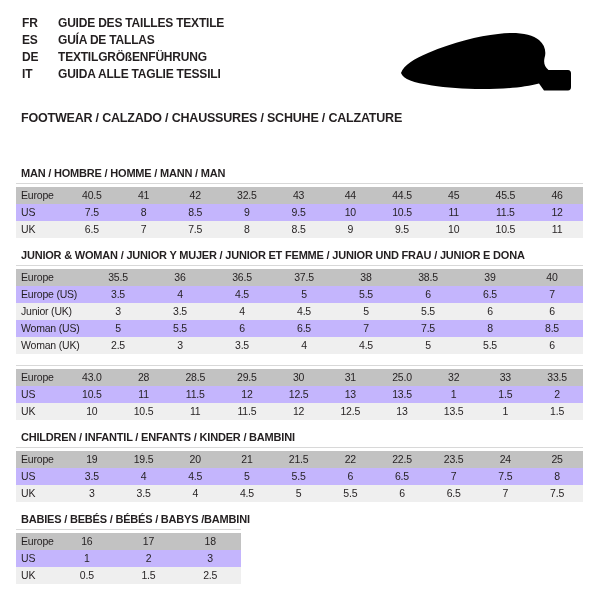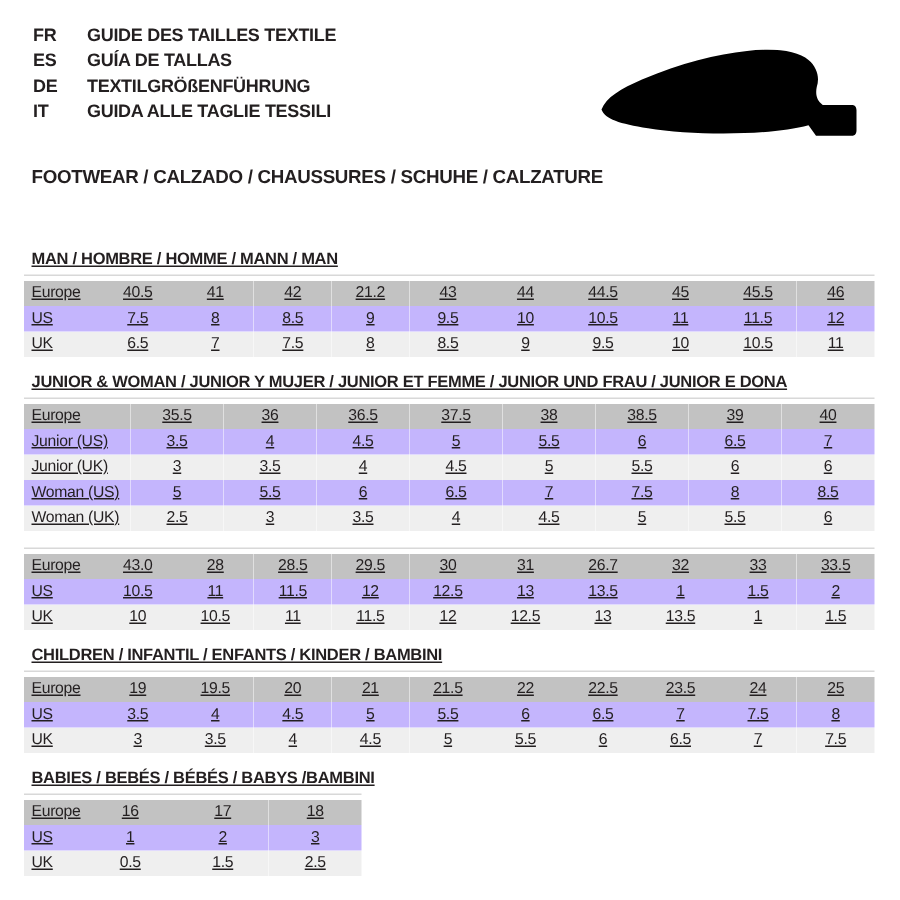--- a/index.html
+++ b/index.html
@@ -14,21 +14,21 @@
   .lang-code { width:36px; flex:0 0 36px; }
   
   .category-heading {
     position:absolute; left:21px; top:111px;
     font-size:12.5px; font-weight:bold; white-space:nowrap;
   }
   
   .shoe { position:absolute; left:398px; top:33px; width:174px; height:62px; }
   
   .sections { position:absolute; left:16px; top:167px; width:567px; }
-  .section { margin:0 0 11px 0;text-decoration:underline; }
+  .section { margin:0 0 11px 0; }
   .section-title {
     font-size:11px; font-weight:bold; line-height:13px; height:13px;
     margin:0 0 3px 5px; white-space:nowrap;
   }
   .table-wrap { border-top:1px solid #d8d8d8; padding-top:3px; width:567px; }
   .table-wrap.narrow { width:225px; }
   table.size-table { border-collapse:collapse; table-layout:fixed; width:567px; }
   .table-wrap.narrow table.size-table { width:225px; }
   table.size-table td {
     height:17px; padding:0; font-size:10.5px; line-height:17px;
@@ -97,21 +97,21 @@
               <col>
               <col>
               <col>
             </colgroup>
             <tbody>
               <tr class="row-head">
                 <td class="lbl">Europe</td>
                 <td>40.5</td>
                 <td>41</td>
                 <td>42</td>
-                <td>21.2</td>
+                <td>32.5</td>
                 <td>43</td>
                 <td>44</td>
                 <td>44.5</td>
                 <td>45</td>
                 <td>45.5</td>
                 <td>46</td>
               </tr>
               <tr class="row-plain">
                 <td class="lbl">US</td>
                 <td>7.5</td>
@@ -164,21 +164,21 @@
                 <td>35.5</td>
                 <td>36</td>
                 <td>36.5</td>
                 <td>37.5</td>
                 <td>38</td>
                 <td>38.5</td>
                 <td>39</td>
                 <td>40</td>
               </tr>
               <tr class="row-plain">
-                <td class="lbl">Junior (US)</td>
+                <td class="lbl">Europe (US)</td>
                 <td>3.5</td>
                 <td>4</td>
                 <td>4.5</td>
                 <td>5</td>
                 <td>5.5</td>
                 <td>6</td>
                 <td>6.5</td>
                 <td>7</td>
               </tr>
               <tr class="row-alt">
@@ -237,21 +237,21 @@
             </colgroup>
             <tbody>
               <tr class="row-head">
                 <td class="lbl">Europe</td>
                 <td>43.0</td>
                 <td>28</td>
                 <td>28.5</td>
                 <td>29.5</td>
                 <td>30</td>
                 <td>31</td>
-                <td>26.7</td>
+                <td>25.0</td>
                 <td>32</td>
                 <td>33</td>
                 <td>33.5</td>
               </tr>
               <tr class="row-plain">
                 <td class="lbl">US</td>
                 <td>10.5</td>
                 <td>11</td>
                 <td>11.5</td>
                 <td>12</td>

